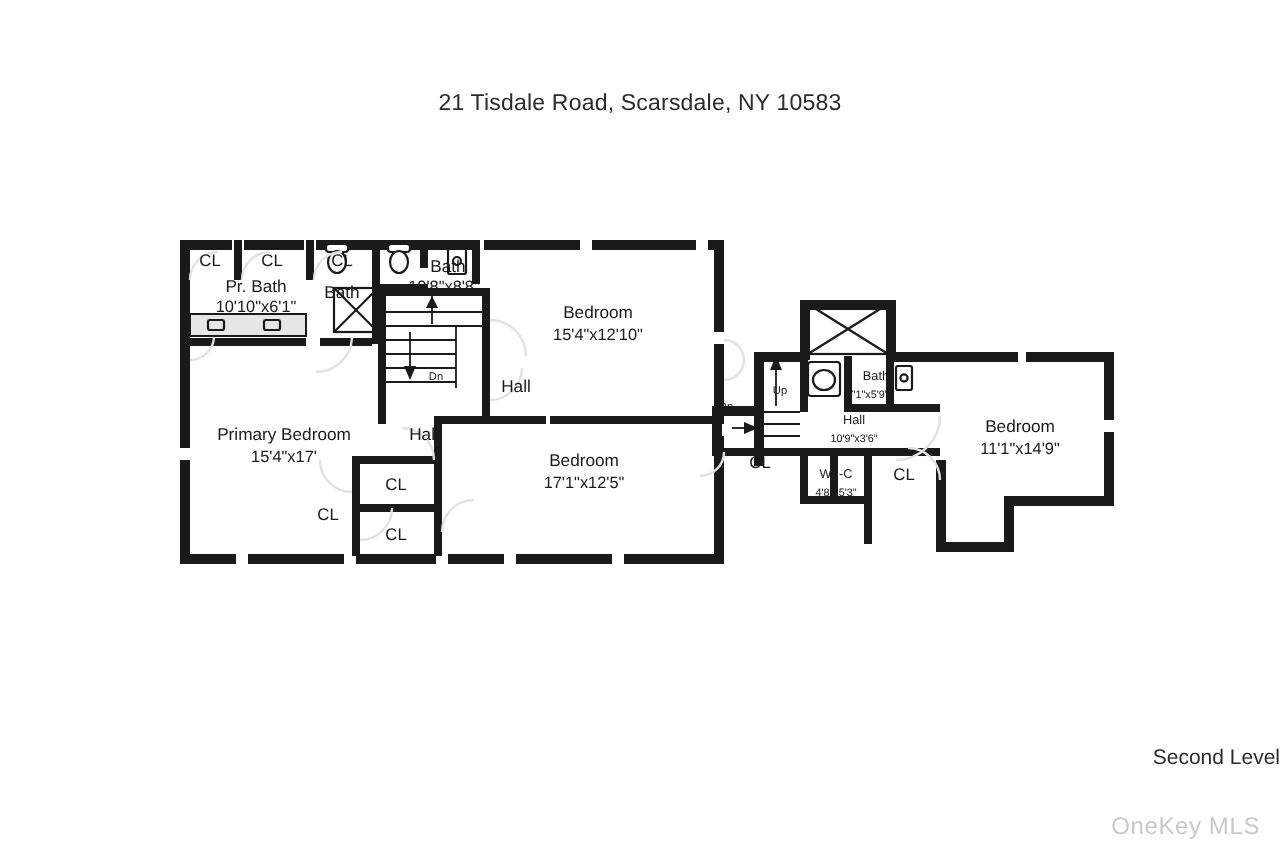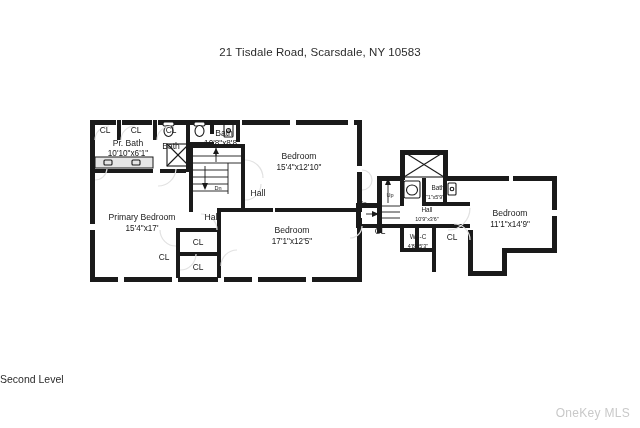--- a/index.html
+++ b/index.html
@@ -23,21 +23,21 @@
     text-align: center;
     font-size: 11.5px;
     letter-spacing: 0.1px;
     color: #2b2b2b;
   }
   #level-caption {
     position: absolute;
     top: 373px;
     left: 0;
     width: 640px;
-    text-align: left;
+    text-align: right;
     font-size: 10.5px;
     color: #2b2b2b;
   }
   #watermark {
     position: absolute;
     right: 10px;
     bottom: 8px;
     font-size: 12px;
     color: #c9c9c9;
     letter-spacing: 0.3px;

